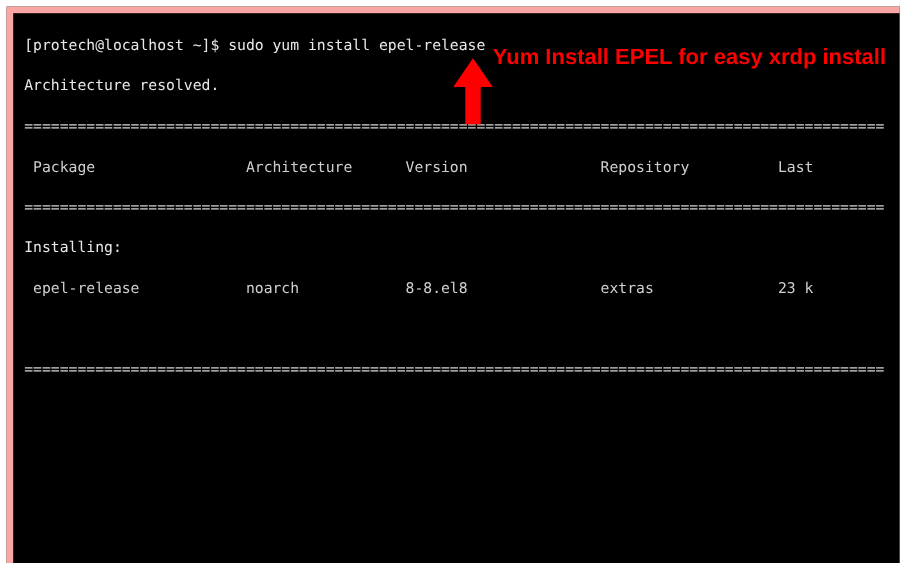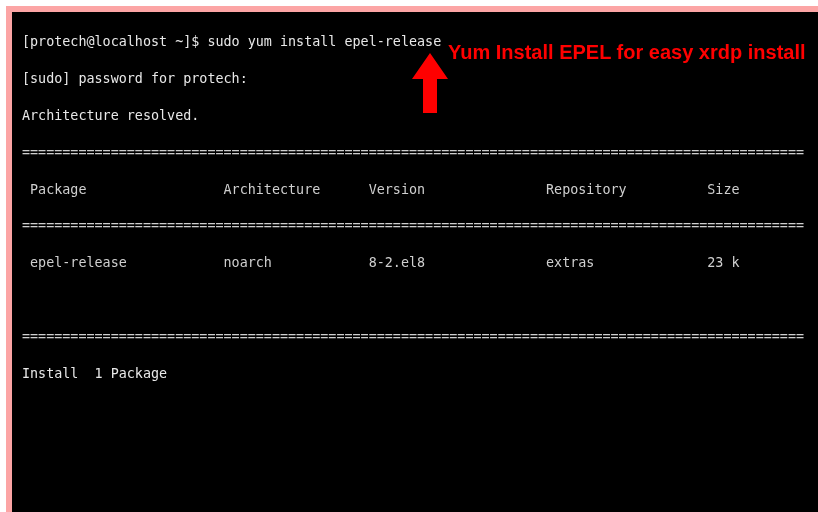--- a/index.html
+++ b/index.html
@@ -57,29 +57,28 @@
     white-space: nowrap;
   }
   .line { display:block; }
 </style>
 </head>
 <body>
 
 <div class="window">
   <div class="term">
 <span class="line">[protech@localhost ~]$ sudo yum install epel-release</span>
-<span class="line">[sudo] password for protech:</span>
 <span class="line">Architecture resolved.</span>
 <span class="line fade">=================================================================================================</span>
-<span class="line fade"> Package                 Architecture      Version               Repository          Size</span>
+<span class="line fade"> Package                 Architecture      Version               Repository          Last</span>
 <span class="line fade">=================================================================================================</span>
-<span class="line fade"> epel-release            noarch            8-2.el8               extras              23 k</span>
+<span class="line">Installing:</span>
+<span class="line fade"> epel-release            noarch            8-8.el8               extras              23 k</span>
 <span class="line"> </span>
 <span class="line fade">=================================================================================================</span>
-<span class="line">Install  1 Package</span>
 <span class="line"> </span>
 
 
 
 
 
 
 
 
 

